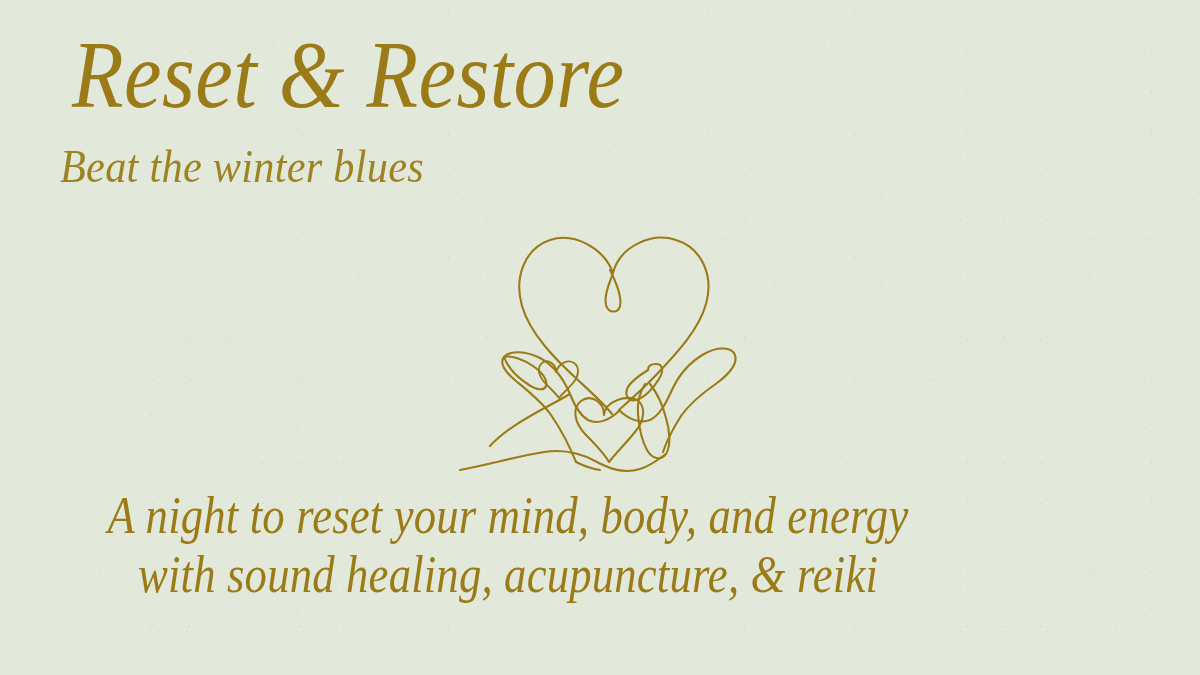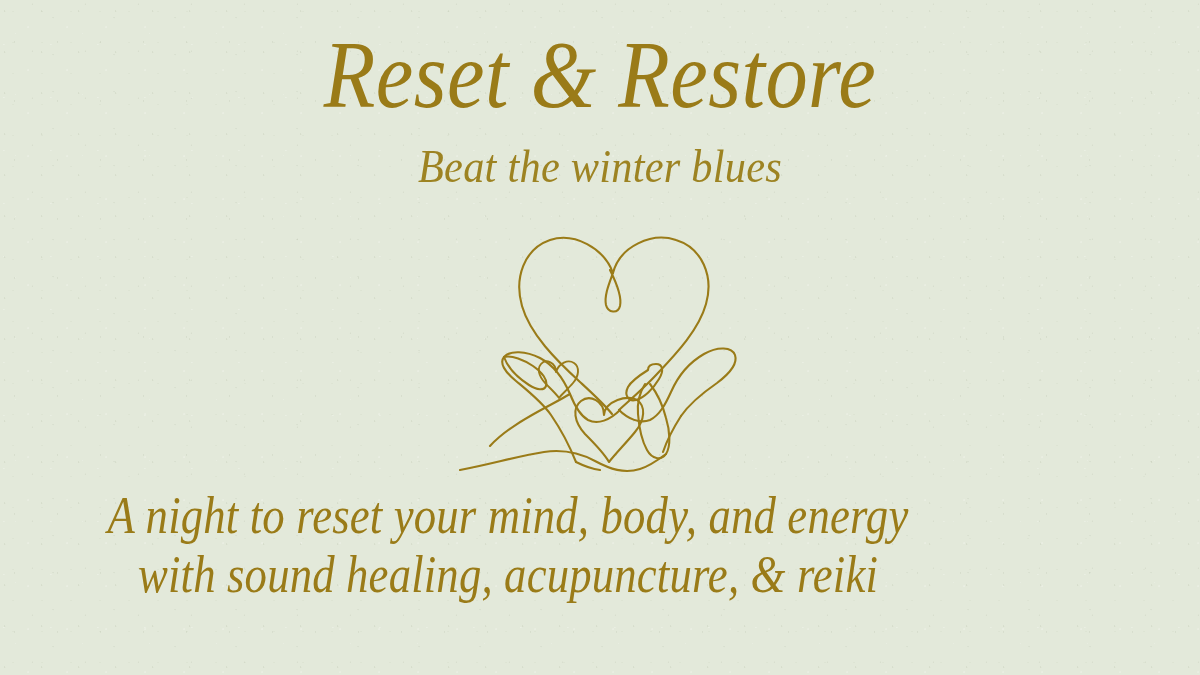--- a/index.html
+++ b/index.html
@@ -41,21 +41,20 @@
       37px 41px, 53px 47px, 43px 59px, 61px 37px,
       47px 53px, 39px 43px, 29px 31px, 67px 61px;
   }
 
   
   #headline-block {
     position: absolute;
     top: 0;
     left: 0;
     width: 1200px;
-    text-align: center;
   }
 
   #title {
     margin: 0;
     padding-top: 26px;
     font-family: "Liberation Serif", "DejaVu Serif", serif;
     font-style: italic;
     font-weight: 400;
     font-size: 96px;
     line-height: 1.02;

